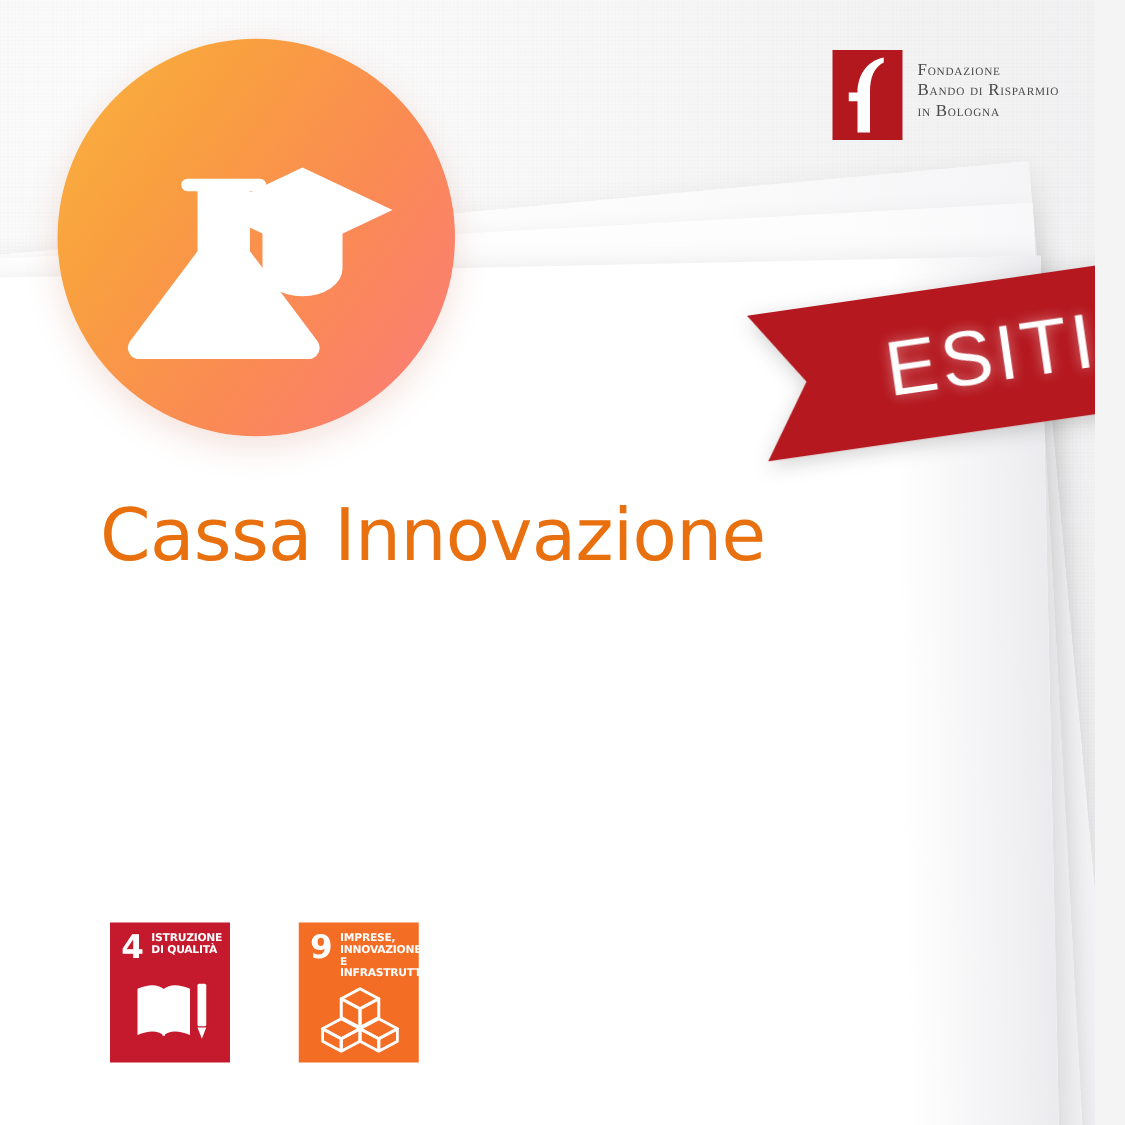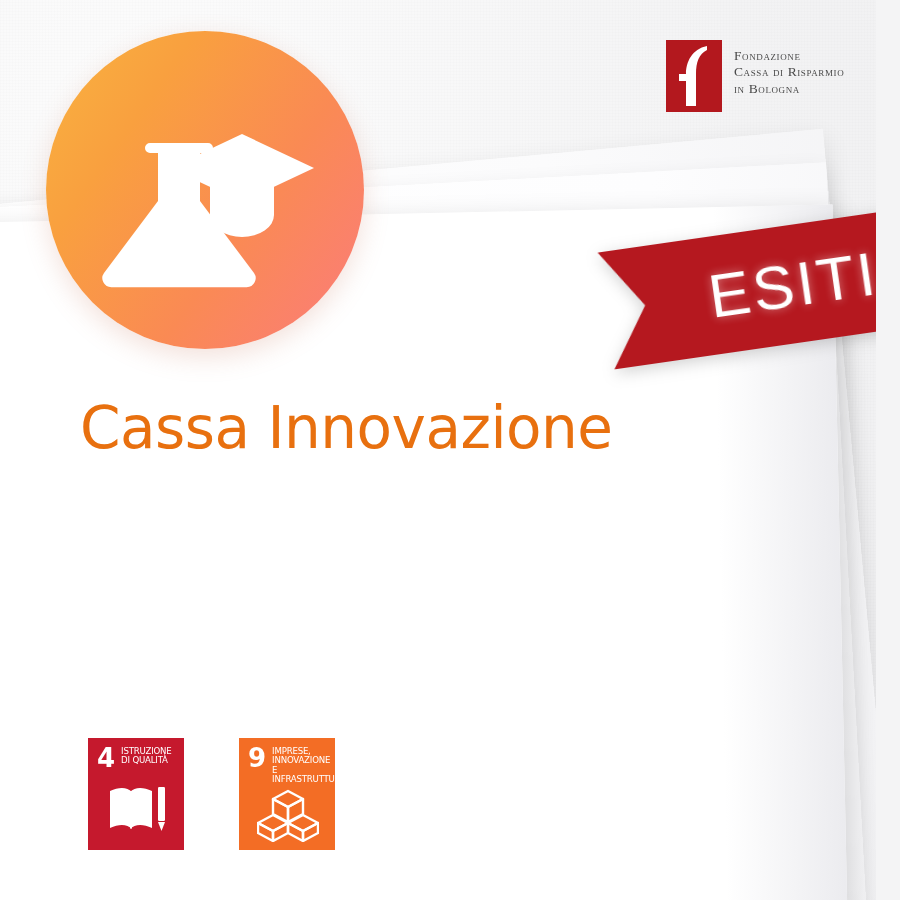--- a/index.html
+++ b/index.html
@@ -94,21 +94,21 @@
   }
   .title-line{display:block;}
 
   
   .sdg-row{position:absolute;left:88px;top:738px;display:flex;gap:55px;z-index:7;}
   .sdg{width:96px;height:112px;padding:9px 8px 6px 9px;box-sizing:border-box;
        display:flex;flex-direction:column;}
   .sdg-head{display:flex;align-items:flex-start;gap:6px;}
   .sdg-num{color:#fff;font-size:26px;font-weight:bold;line-height:.92;
            font-family:"DejaVu Sans",sans-serif;}
-  .sdg-txt{color:#fff;font-size:8.6px;font-weight:normal;line-height:1.08;
+  .sdg-txt{color:#fff;font-size:8.6px;font-weight:bold;line-height:1.08;
            letter-spacing:-.2px;text-transform:uppercase;
            font-family:"DejaVu Sans",sans-serif;}
   .sdg-art{flex:1;display:flex;align-items:center;justify-content:center;margin-top:2px;}
   .sdg-art svg{width:62px;height:54px;}
 </style>
 </head>
 <body>
 
 <div id="poster">
 
@@ -133,21 +133,21 @@
   </div>
 
   <div class="brand">
     <div class="brand-mark">
       <svg viewBox="0 0 56 72" aria-hidden="true">
         <path d="M41 6 C26 9 20 22 20 34 L13 34 L13 41 L20 41 L20 66 L30 66 L30 41 L30 34 C30 22 33 14 41 10 Z" fill="#ffffff"></path>
       </svg>
     </div>
     <div class="brand-text">
       <div>Fondazione</div>
-      <div>Cassa di Risparmio</div>
+      <div>Bando di Risparmio</div>
       <div>in Bologna</div>
     </div>
   </div>
 
   <div class="ribbon-wrap">
     <div class="ribbon">
       <span class="ribbon-label">ESITI</span>
     </div>
   </div>
 

